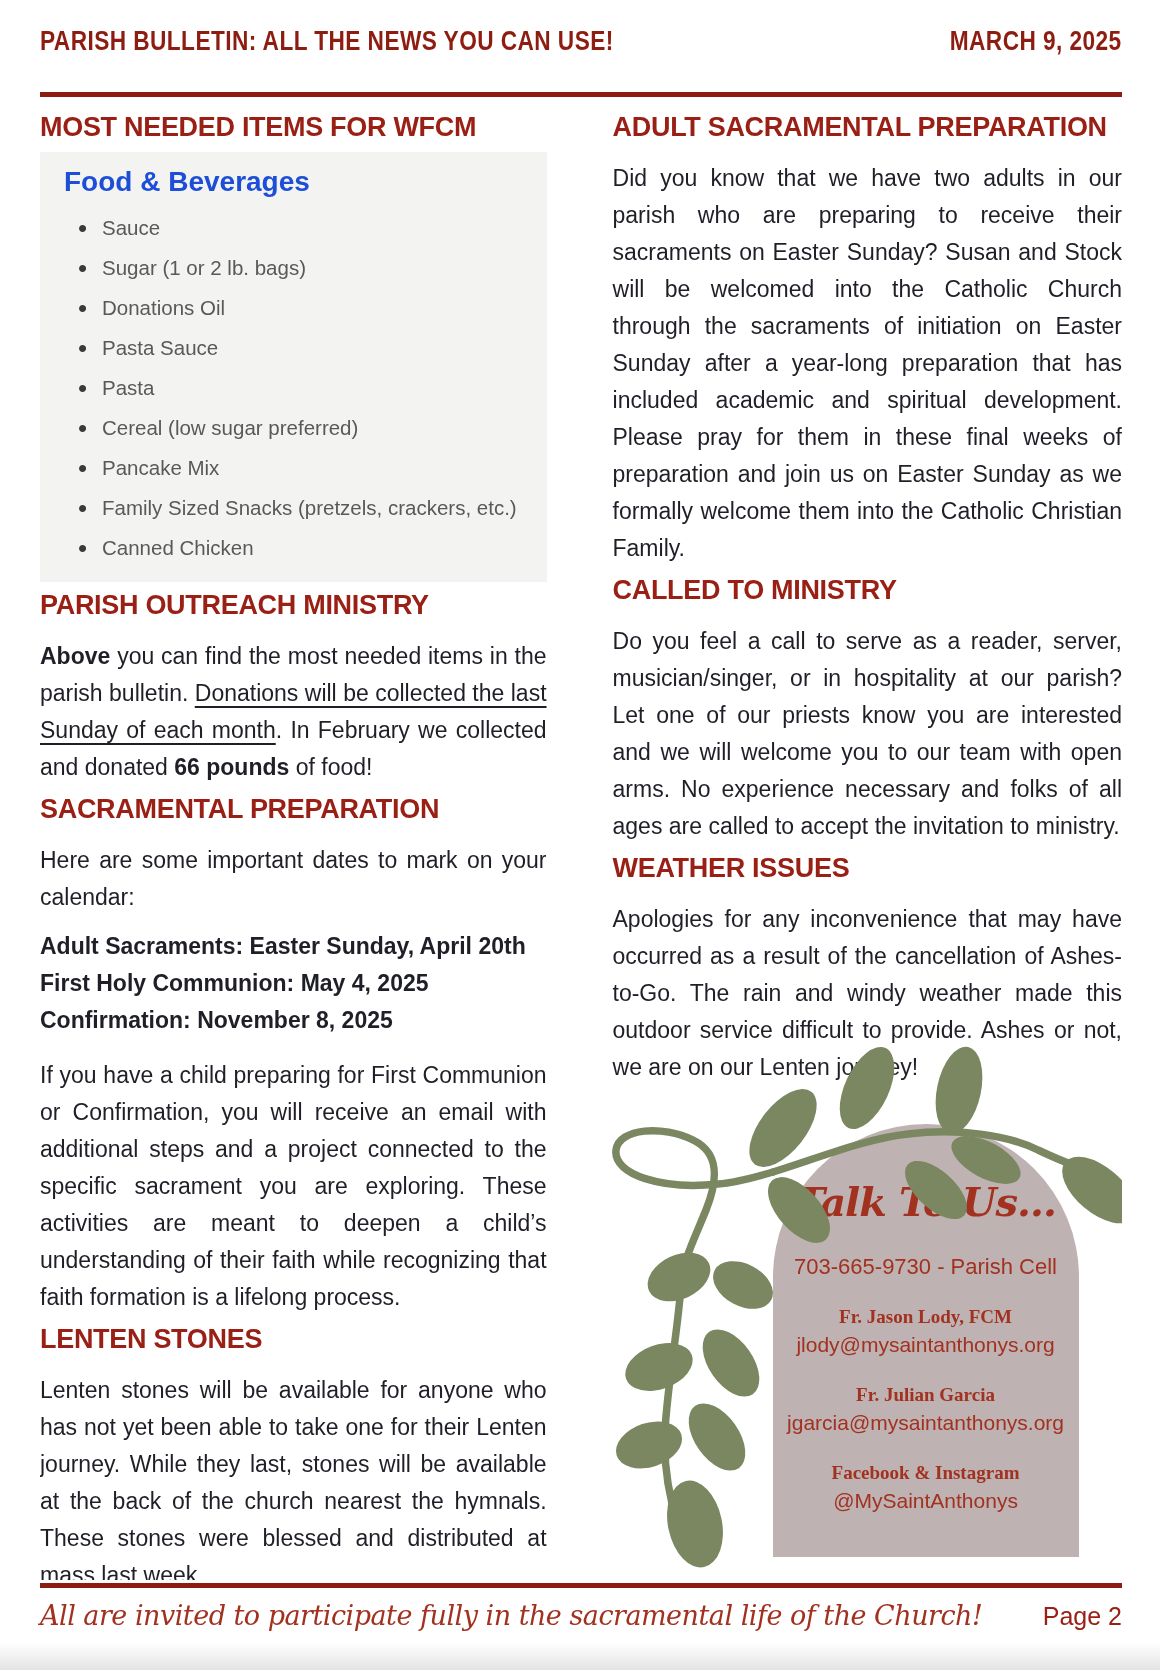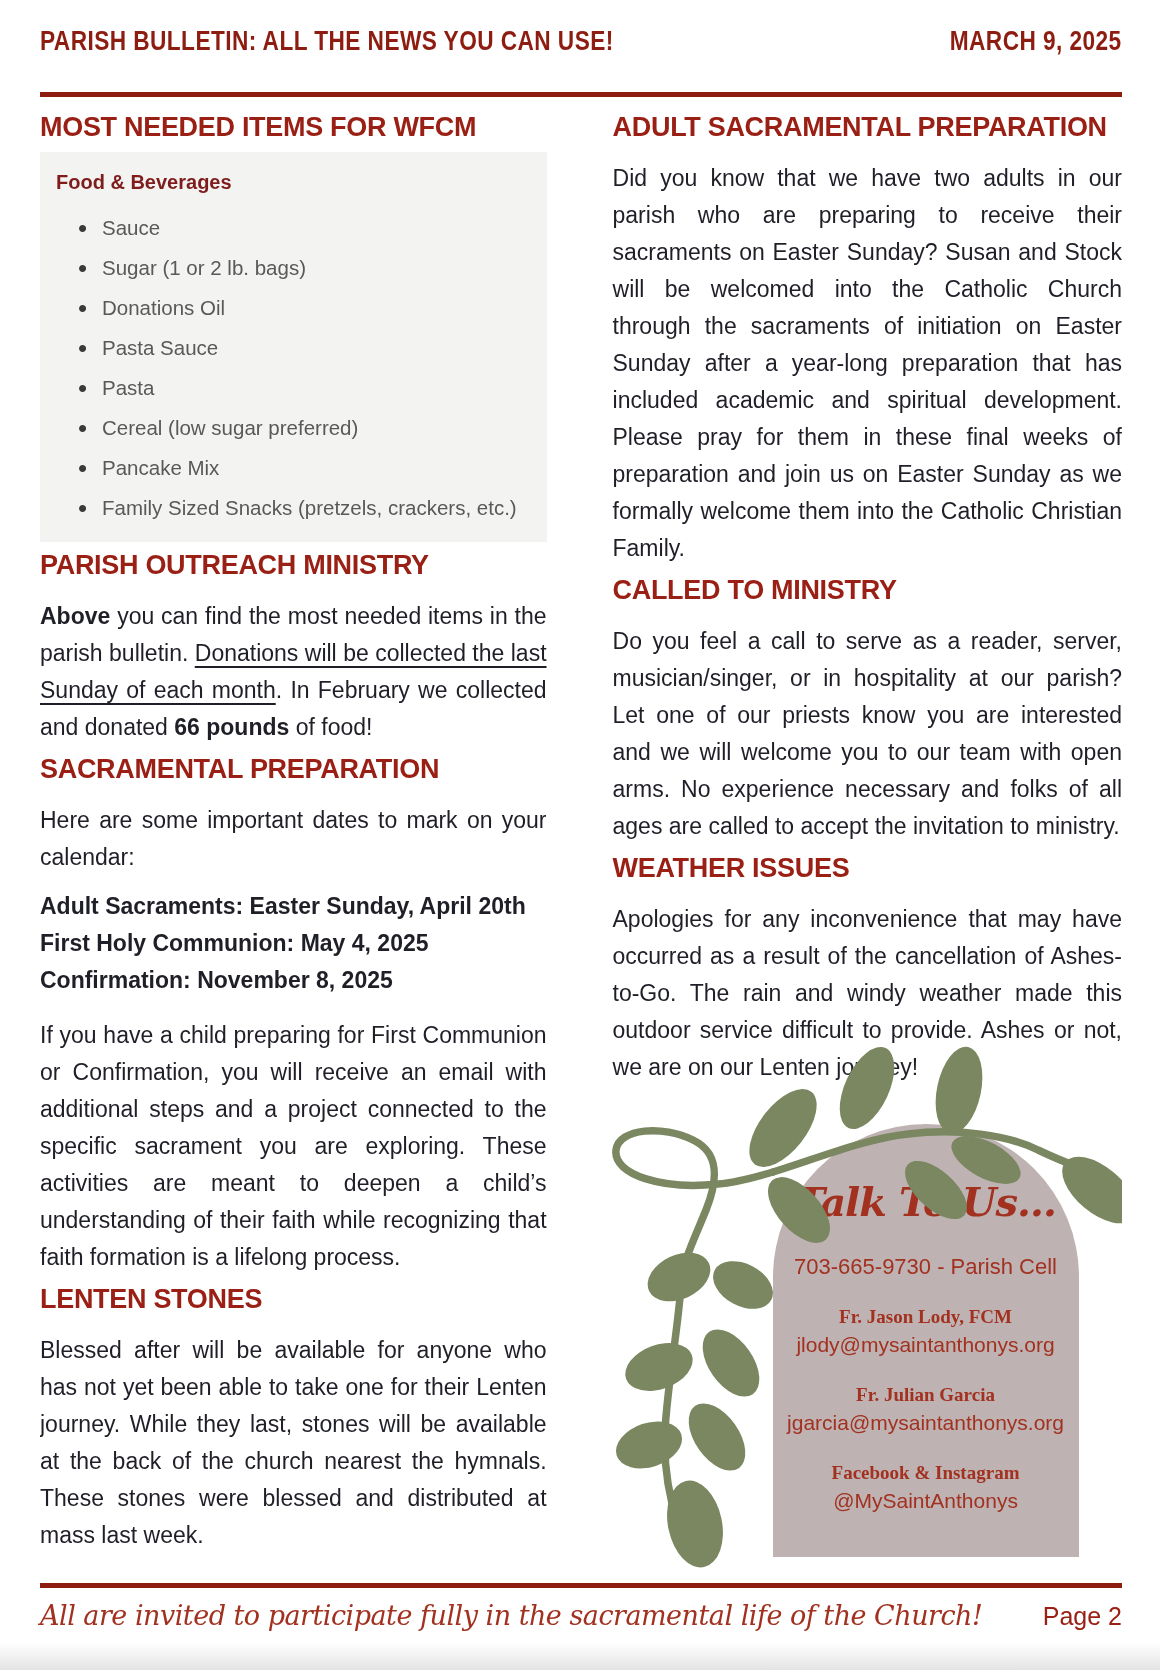--- a/index.html
+++ b/index.html
@@ -26,22 +26,22 @@
   h2.sec{font-size:27px;line-height:30px;font-weight:700;color:#9a2015;
          letter-spacing:-.3px;margin:8px 0 5px;}
   h2.first{margin-top:0;}
   p.body{font-size:23px;line-height:37px;color:#1f1f28;text-align:justify;
          margin:18px 0 6px;}
   p.body b{font-weight:700;}
   p.body u{text-decoration-thickness:2px;text-underline-offset:5px;}
 
   
   .needs-box{background:#f3f3f1;margin:10px 0 8px;padding:12px 12px 14px 16px;}
-  .needs-box h3{font-size:20px;line-height:32px;font-weight:700;color:#7f1d1d;
-                margin:2px 0 10px;}
+  .needs-box h3{font-size:28px;line-height:32px;font-weight:700;color:#1d4ed8;
+                margin:2px 8px 10px;}
   .needs-box ul{list-style:none;margin:0;padding:0;}
   .needs-box li{position:relative;padding-left:46px;font-size:20.5px;
                 line-height:40px;color:#595959;white-space:nowrap;}
   .needs-box li::before{content:"•";position:absolute;left:22px;top:0;
                 color:#3a3a3a;font-size:26px;line-height:40px;}
 
   .dates{margin:12px 0 12px;}
   .dates div{font-size:23px;line-height:37px;font-weight:700;color:#1f1f28;}
 
   
@@ -85,39 +85,40 @@
       <h3>Food &amp; Beverages</h3>
       <ul>
         <li>Sauce</li>
         <li>Sugar (1 or 2 lb. bags)</li>
         <li>Donations Oil</li>
         <li>Pasta Sauce</li>
         <li>Pasta</li>
         <li>Cereal (low sugar preferred)</li>
         <li>Pancake Mix</li>
         <li>Family Sized Snacks (pretzels, crackers, etc.)</li>
+        <li>Canned Chicken</li>
       </ul>
     </div>
 
     <h2 class="sec">PARISH OUTREACH MINISTRY</h2>
     <p class="body"><b>Above</b><span> you can find the most needed items in the parish bulletin.  </span><u>Donations will be collected the last Sunday of each month</u><span>. In February we collected and donated </span><b>66 pounds</b><span> of food!</span></p>
 
     <h2 class="sec">SACRAMENTAL PREPARATION</h2>
     <p class="body">Here are some important dates to mark on your calendar:</p>
 
     <div class="dates">
       <div>Adult Sacraments: Easter Sunday, April 20th</div>
       <div>First Holy Communion: May 4, 2025</div>
       <div>Confirmation: November 8, 2025</div>
     </div>
 
     <p class="body">If you have a child preparing for First Communion or Confirmation, you will receive an email with additional steps and a project connected to the specific sacrament you are exploring.  These activities are meant to deepen a child’s understanding of their faith while recognizing that faith formation is a lifelong process.</p>
 
     <h2 class="sec">LENTEN STONES</h2>
-    <p class="body">Blessed after will be available for anyone who has not yet been able to take one for their Lenten journey.  While they last, stones will be available at the back of the church nearest the hymnals.  These stones were blessed and distributed at mass last week.</p>
+    <p class="body">Lenten stones will be available for anyone who has not yet been able to take one for their Lenten journey.  While they last, stones will be available at the back of the church nearest the hymnals.  These stones were blessed and distributed at mass last week.</p>
   </div>
 
   <div class="col col-right">
 
     <h2 class="sec first">ADULT SACRAMENTAL PREPARATION</h2>
     <p class="body">Did you know that we have two adults in our parish who are preparing to receive their sacraments on Easter Sunday?  Susan and Stock will be welcomed into the Catholic Church through the sacraments of initiation on Easter Sunday after a year-long preparation that has included academic and spiritual development.  Please pray for them in these final weeks of preparation and join us on Easter Sunday as we formally welcome them into the Catholic Christian Family.</p>
 
     <h2 class="sec">CALLED TO MINISTRY</h2>
     <p class="body">Do you feel a call to serve as a reader, server, musician/singer, or in hospitality at our parish? Let one of our priests know you are interested and we will welcome you to our team with open arms. No experience necessary and folks of all ages are called to accept the invitation to ministry.</p>
 

